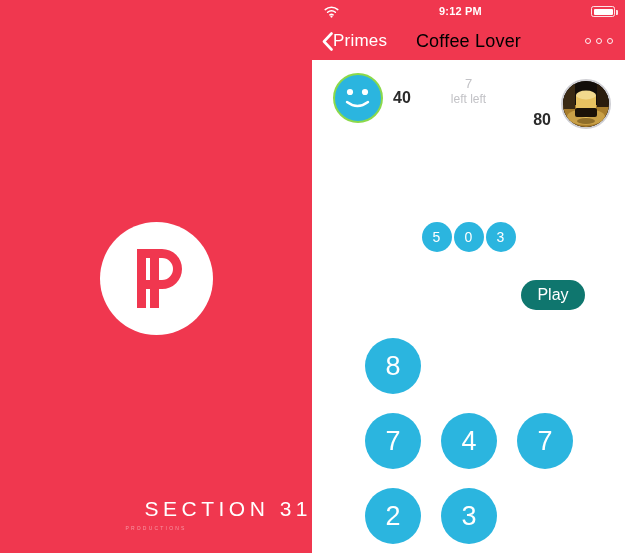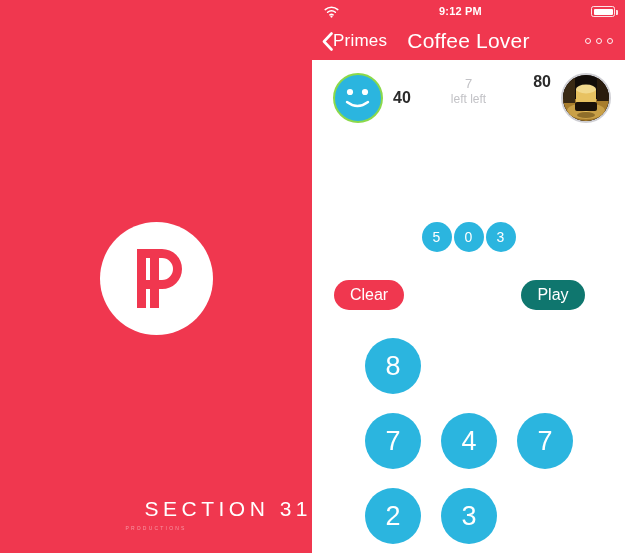--- a/index.html
+++ b/index.html
@@ -143,22 +143,22 @@
     font-size: 17px;
     font-weight: 300;
     letter-spacing: 0.2px;
   }
   .nav-title {
     position: absolute;
     left: 0; right: 0; top: 0; bottom: 0;
     display: flex;
     align-items: center;
     justify-content: center;
-    color: #ffffff;
-    font-size: 21px;
+    color: #000000;
+    font-size: 18px;
     font-weight: 400;
     letter-spacing: 0.2px;
   }
   .nav-more {
     position: absolute;
     right: 12px; top: 0; bottom: 0;
     display: flex;
     align-items: center;
     gap: 5px;
     cursor: pointer;
@@ -179,23 +179,23 @@
   }
   .player-left {
     position: absolute;
     left: 21px; top: 13px;
     display: flex;
     align-items: center;
     gap: 10px;
   }
   .player-right {
     position: absolute;
-    right: 14px; top: 13px;
-    display: flex;
-    align-items: flex-start;
+    right: 14px; top: 19px;
+    display: flex;
+    align-items: flex-end;
     gap: 10px;
   }
   .avatar-smiley {
     width: 50px; height: 50px;
     border-radius: 50%;
     background: #2BB5DF;
     border: 2.5px solid #8BD94B;
     box-sizing: border-box;
     position: relative;
   }
@@ -403,21 +403,20 @@
       </div>
     </div>
 
     <div class="played-row">
       <div class="mini-tile">5</div>
       <div class="mini-tile">0</div>
       <div class="mini-tile">3</div>
     </div>
 
     <div class="actions">
-      <div class="btn btn-clear">Clear</div>
       <div class="btn btn-play">Play</div>
     </div>
 
     <div class="keypad">
       <div class="key-row">
         <div class="key">8</div>
       </div>
       <div class="key-row">
         <div class="key">7</div>
         <div class="key">4</div>

